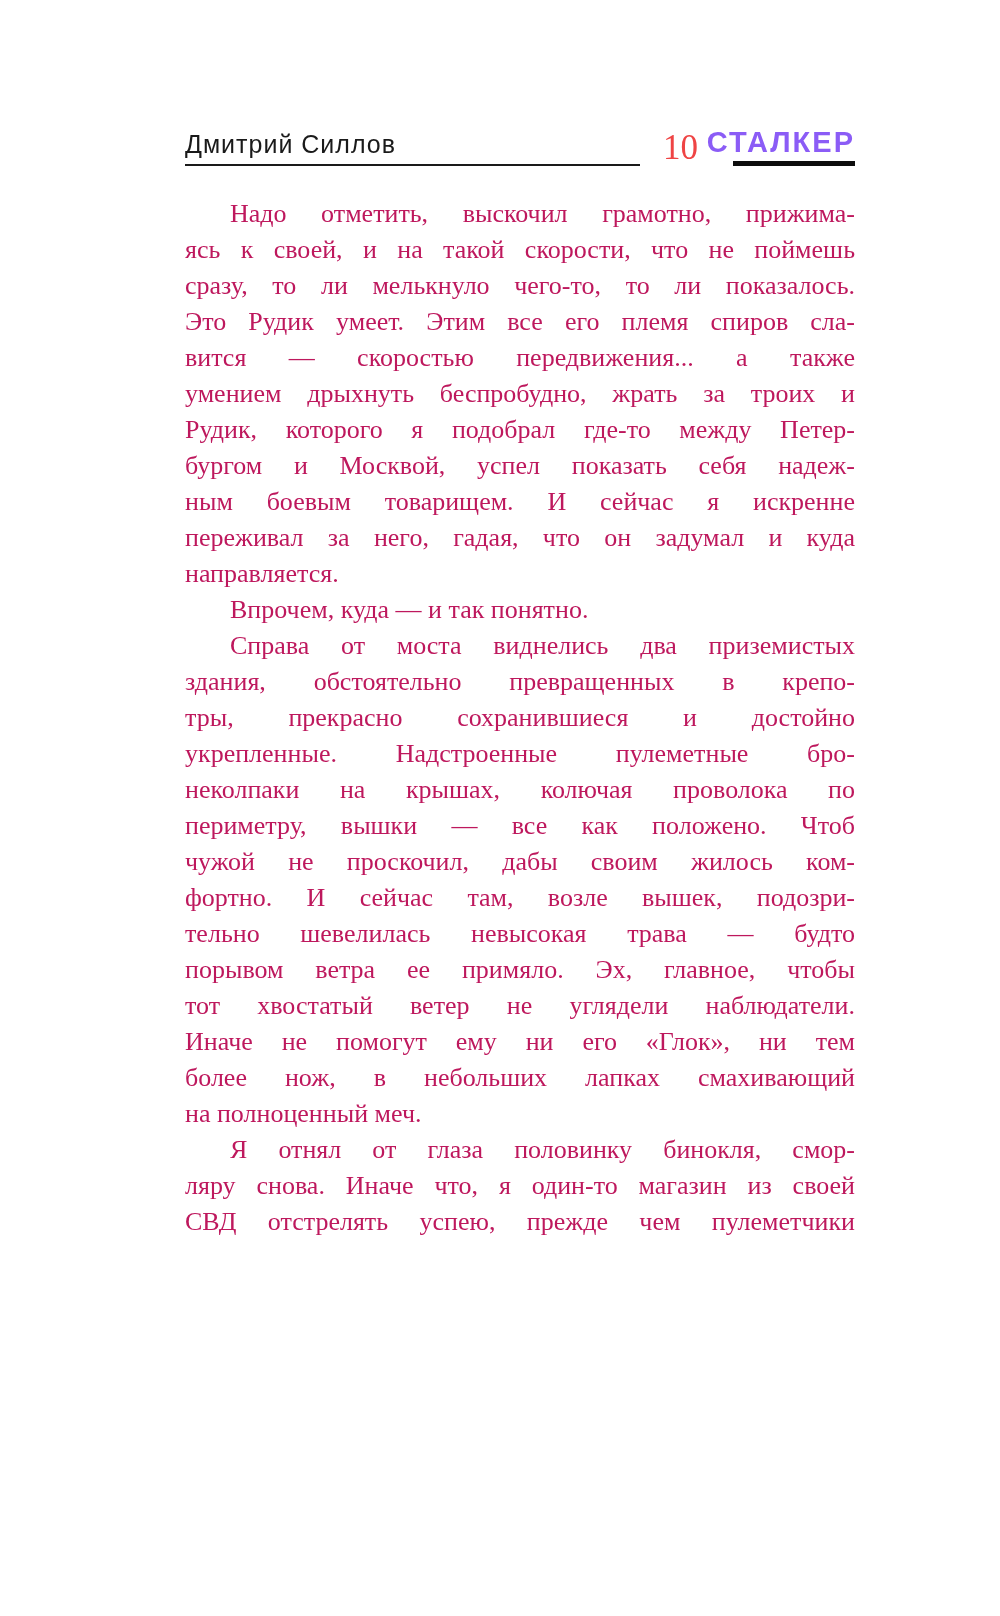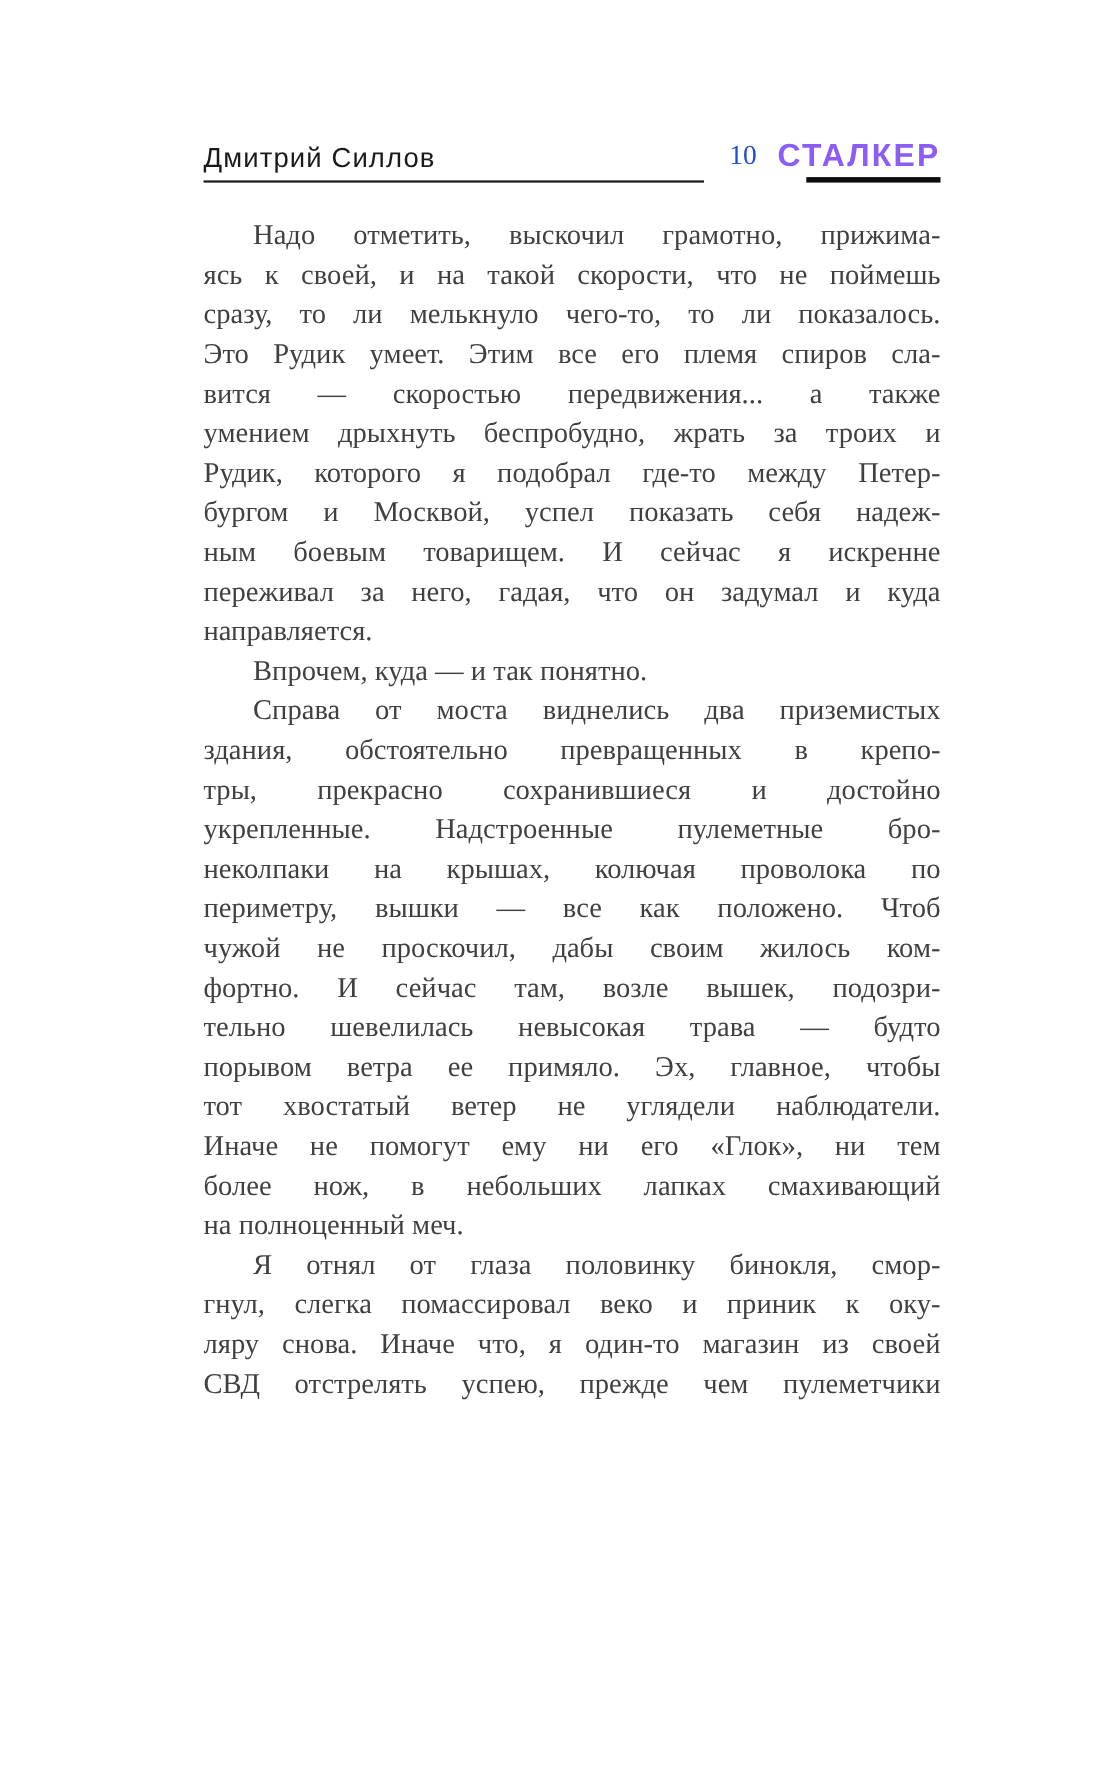--- a/index.html
+++ b/index.html
@@ -30,22 +30,22 @@
     font-family: "Liberation Sans", sans-serif;
     font-size: 25px;
     letter-spacing: 1px;
     color: #1a1a1a;
   }
   .header .page-number {
     position: absolute;
     left: 478px;
     top: 2px;
     font-family: "Liberation Serif", serif;
-    font-size: 25px;
-    color: #1d4ed8;
+    font-size: 35px;
+    color: #ef4444;
   }
   .header .book-title {
     position: absolute;
     right: 0;
     top: 0;
     font-family: "Liberation Sans", sans-serif;
     font-weight: bold;
     font-size: 29px;
     letter-spacing: 2px;
     color: #8b5cf6;
@@ -66,21 +66,21 @@
     height: 5px;
     background: #0d0d0d;
   }
   .text-body {
     position: absolute;
     top: 196px;
     left: 185px;
     width: 670px;
     font-size: 26px;
     line-height: 36px;
-    color: #404040;
+    color: #be185d;
   }
   .para {
     margin: 0;
     padding: 0;
   }
   .line {
     text-align: justify;
     text-align-last: justify;
     white-space: normal;
     height: 36px;
@@ -132,18 +132,17 @@
         <div class="line">фортно. И сейчас там, возле вышек, подозри-</div>
         <div class="line">тельно шевелилась невысокая трава — будто</div>
         <div class="line">порывом ветра ее примяло. Эх, главное, чтобы</div>
         <div class="line">тот хвостатый ветер не углядели наблюдатели.</div>
         <div class="line">Иначе не помогут ему ни его «Глок», ни тем</div>
         <div class="line">более нож, в небольших лапках смахивающий</div>
         <div class="line last">на полноценный меч.</div>
       </div>
       <div class="para">
         <div class="line first">Я отнял от глаза половинку бинокля, смор-</div>
-        <div class="line">гнул, слегка помассировал веко и приник к оку-</div>
         <div class="line">ляру снова. Иначе что, я один-то магазин из своей</div>
         <div class="line">СВД отстрелять успею, прежде чем пулеметчики</div>
       </div>
     </div>
 </div>
 
 </body></html>

